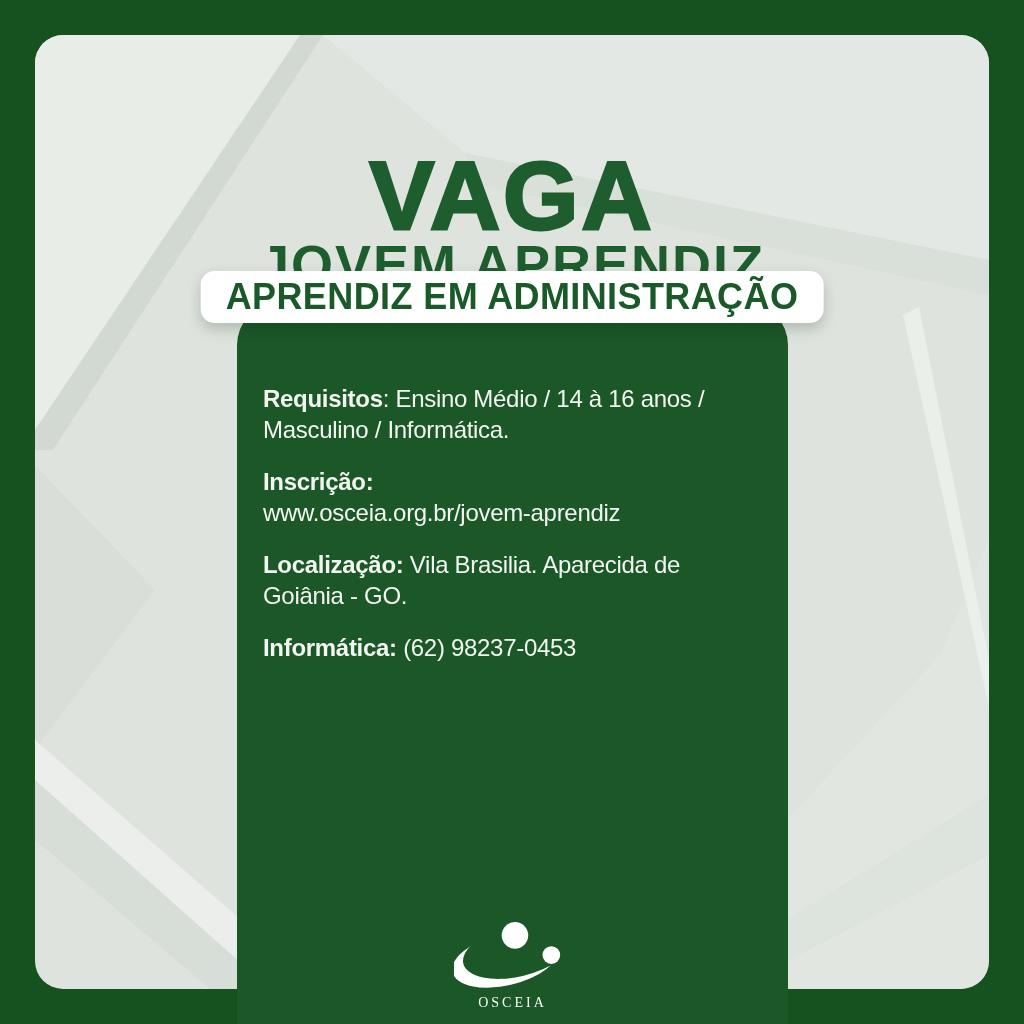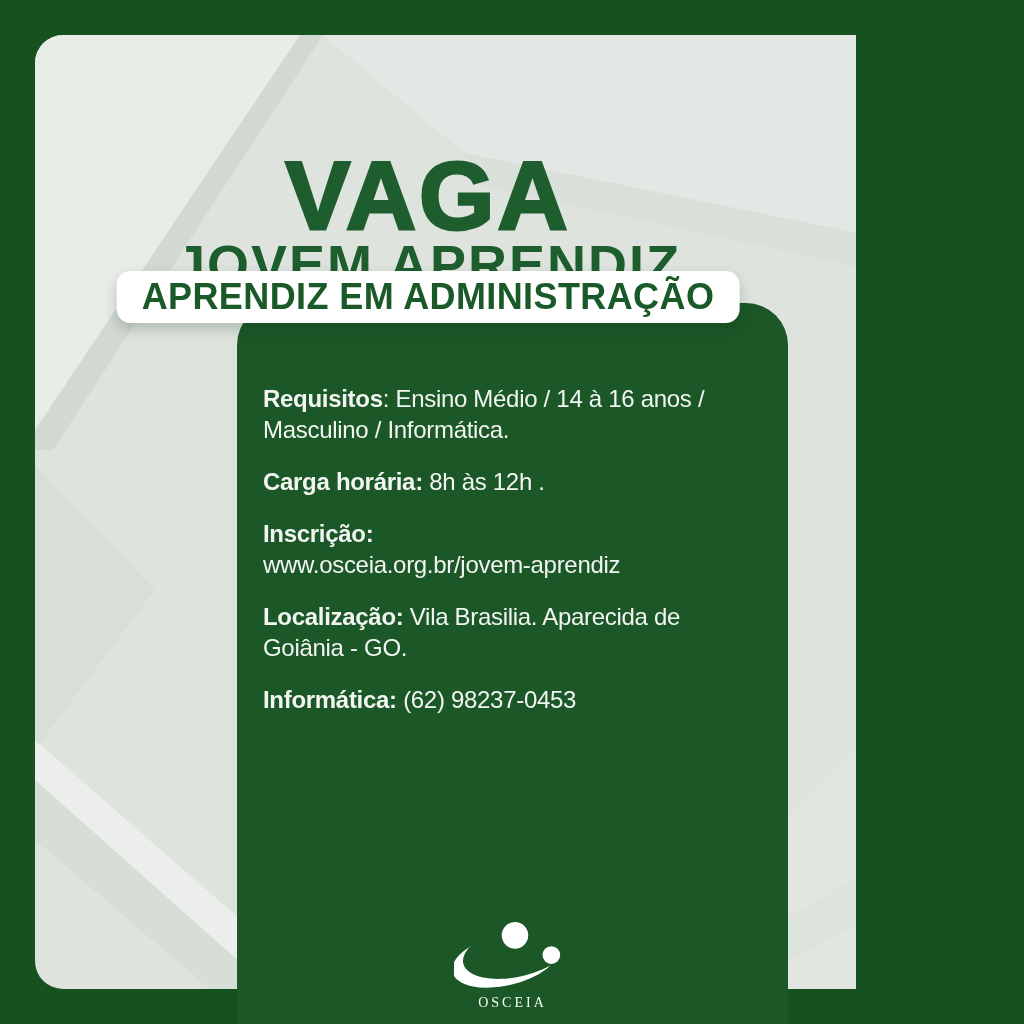--- a/index.html
+++ b/index.html
@@ -3,21 +3,21 @@
 <meta charset="utf-8">
 <style>
   * { box-sizing: border-box; }
   html, body { margin: 0; padding: 0; }
   body {
     width: 1024px; height: 1024px;
     font-family: "Liberation Sans", sans-serif;
     background: #165120;
   }
   .poster {
-    position: relative; width: 856px; height: 1024px;
+    position: relative; width: 1024px; height: 1024px;
     background: var(--frame-green, #165120);
     overflow: hidden;
   }
   .bg-card {
     position: absolute; left: 35px; top: 35px; width: 954px; height: 954px;
     background: var(--background-light, #dee3de);
     border-radius: 28px; overflow: hidden;
   }
   .texture { position: absolute; left: 0; top: 0; width: 100%; height: 100%; }
   .poster-title {
@@ -88,21 +88,20 @@
   <h2 class="poster-subtitle">JOVEM APRENDIZ</h2>
 
   <div class="role-badge">
       <span class="badge-text">APRENDIZ EM ADMINISTRAÇÃO</span>
     </div>
 
   <div class="details-panel">
     <div class="details">
       <p class="detail"><strong class="detail-label">Requisitos</strong><span class="detail-value">: Ensino Médio / 14 à 16 anos /
 Masculino / Informática.</span></p>
-      <p class="detail"><strong class="detail-label">Carga horária:</strong><span class="detail-value"> 8h às 12h .</span></p>
       <p class="detail"><strong class="detail-label">Inscrição:</strong><span class="detail-value">
 www.osceia.org.br/jovem-aprendiz</span></p>
       <p class="detail"><strong class="detail-label">Localização:</strong><span class="detail-value"> Vila Brasilia. Aparecida de
 Goiânia - GO.</span></p>
       <p class="detail"><strong class="detail-label">Informática:</strong><span class="detail-value"> (62) 98237-0453</span></p>
     </div>
 
     <div class="logo">
       <svg width="118" height="70" viewBox="0 0 120 70">
         <ellipse cx="52" cy="38" rx="55" ry="26" transform="rotate(-13 52 38)" fill="#ffffff"></ellipse>

